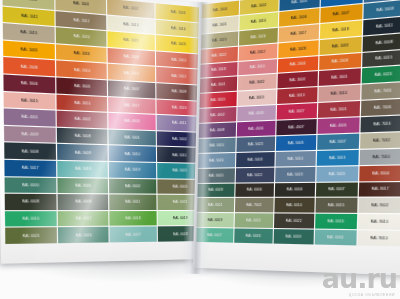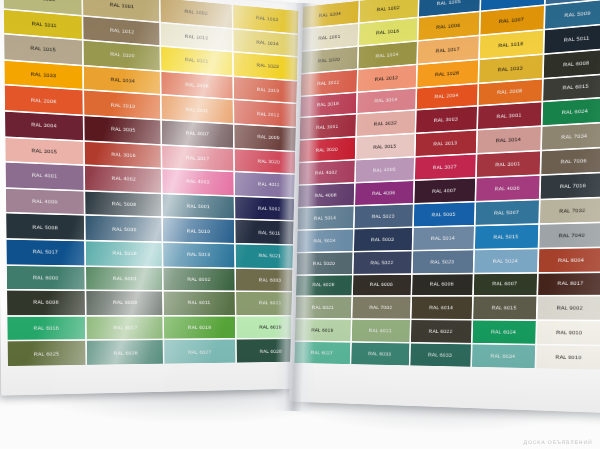--- a/index.html
+++ b/index.html
@@ -576,16 +576,17 @@
           </div>
         </div>
       <div class="sheen-r"></div>
       <div class="vignette"></div>
     </div>
   </div>
 
   <div id="gutter"></div>
 
   <div id="watermark">
+    <div class="wm-main">au.ru</div>
     <div class="wm-sub">ДОСКА ОБЪЯВЛЕНИЙ</div>
   </div>
 
 </div>
 
 </body></html>

